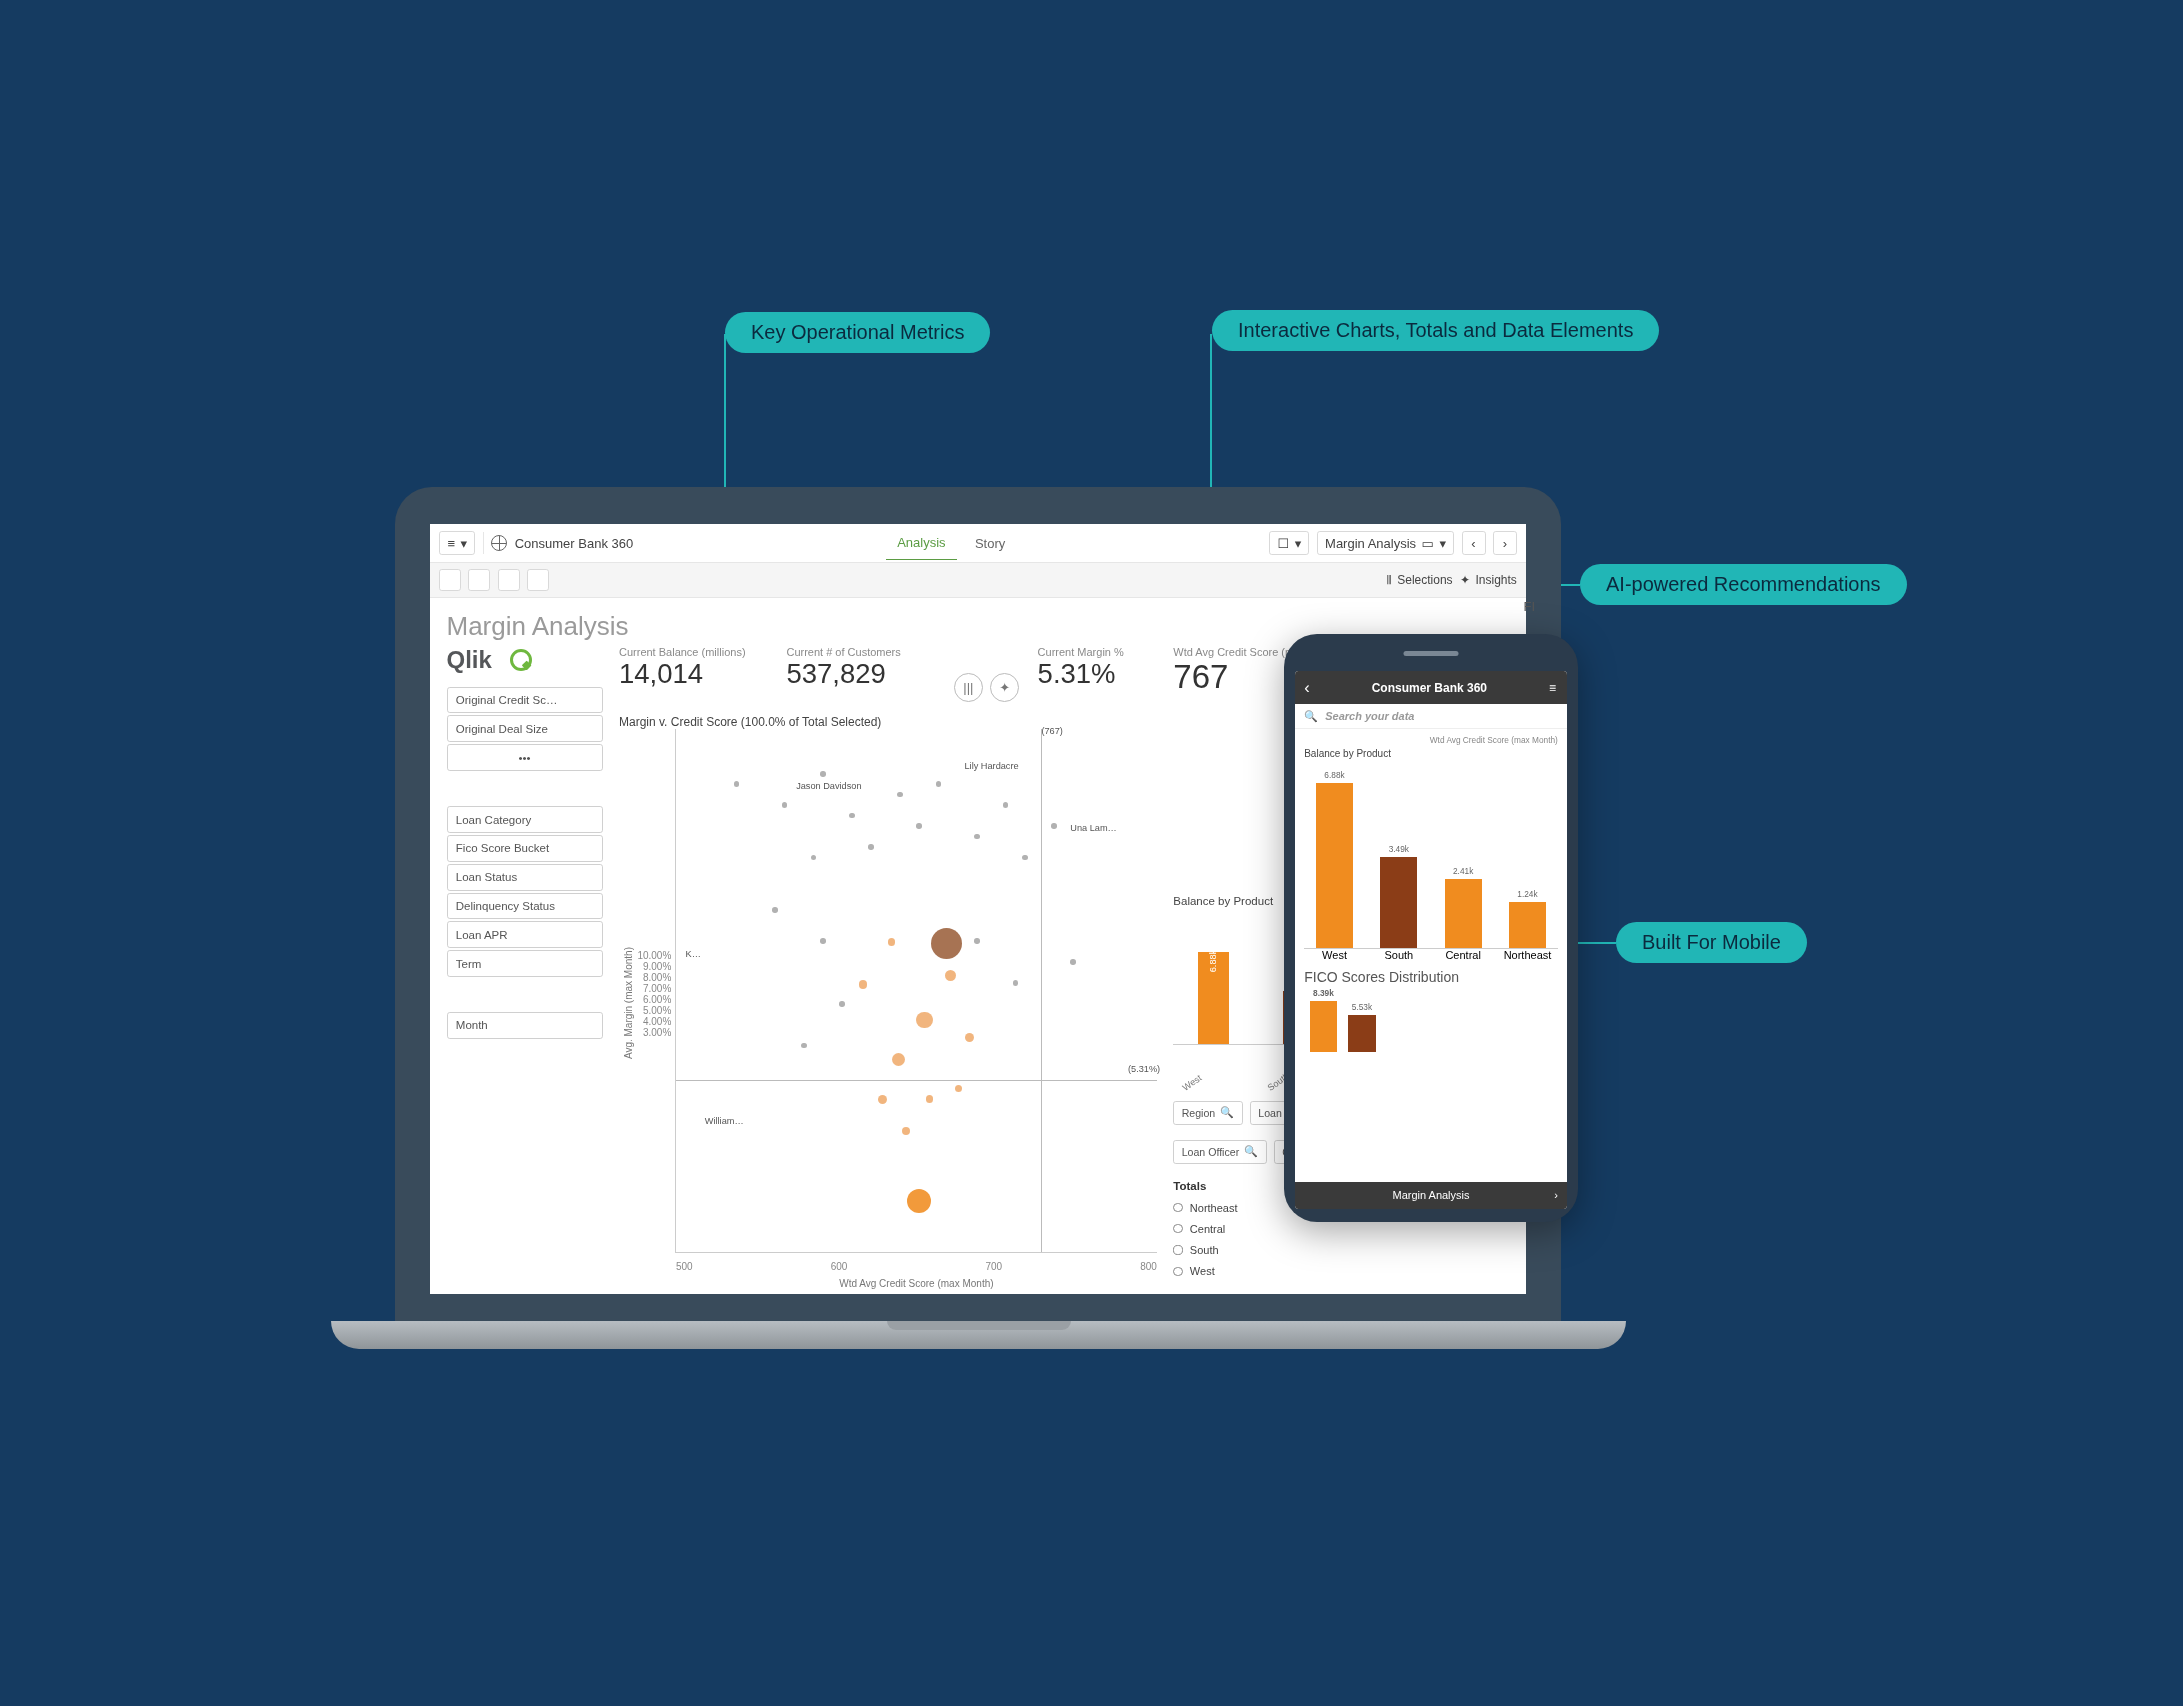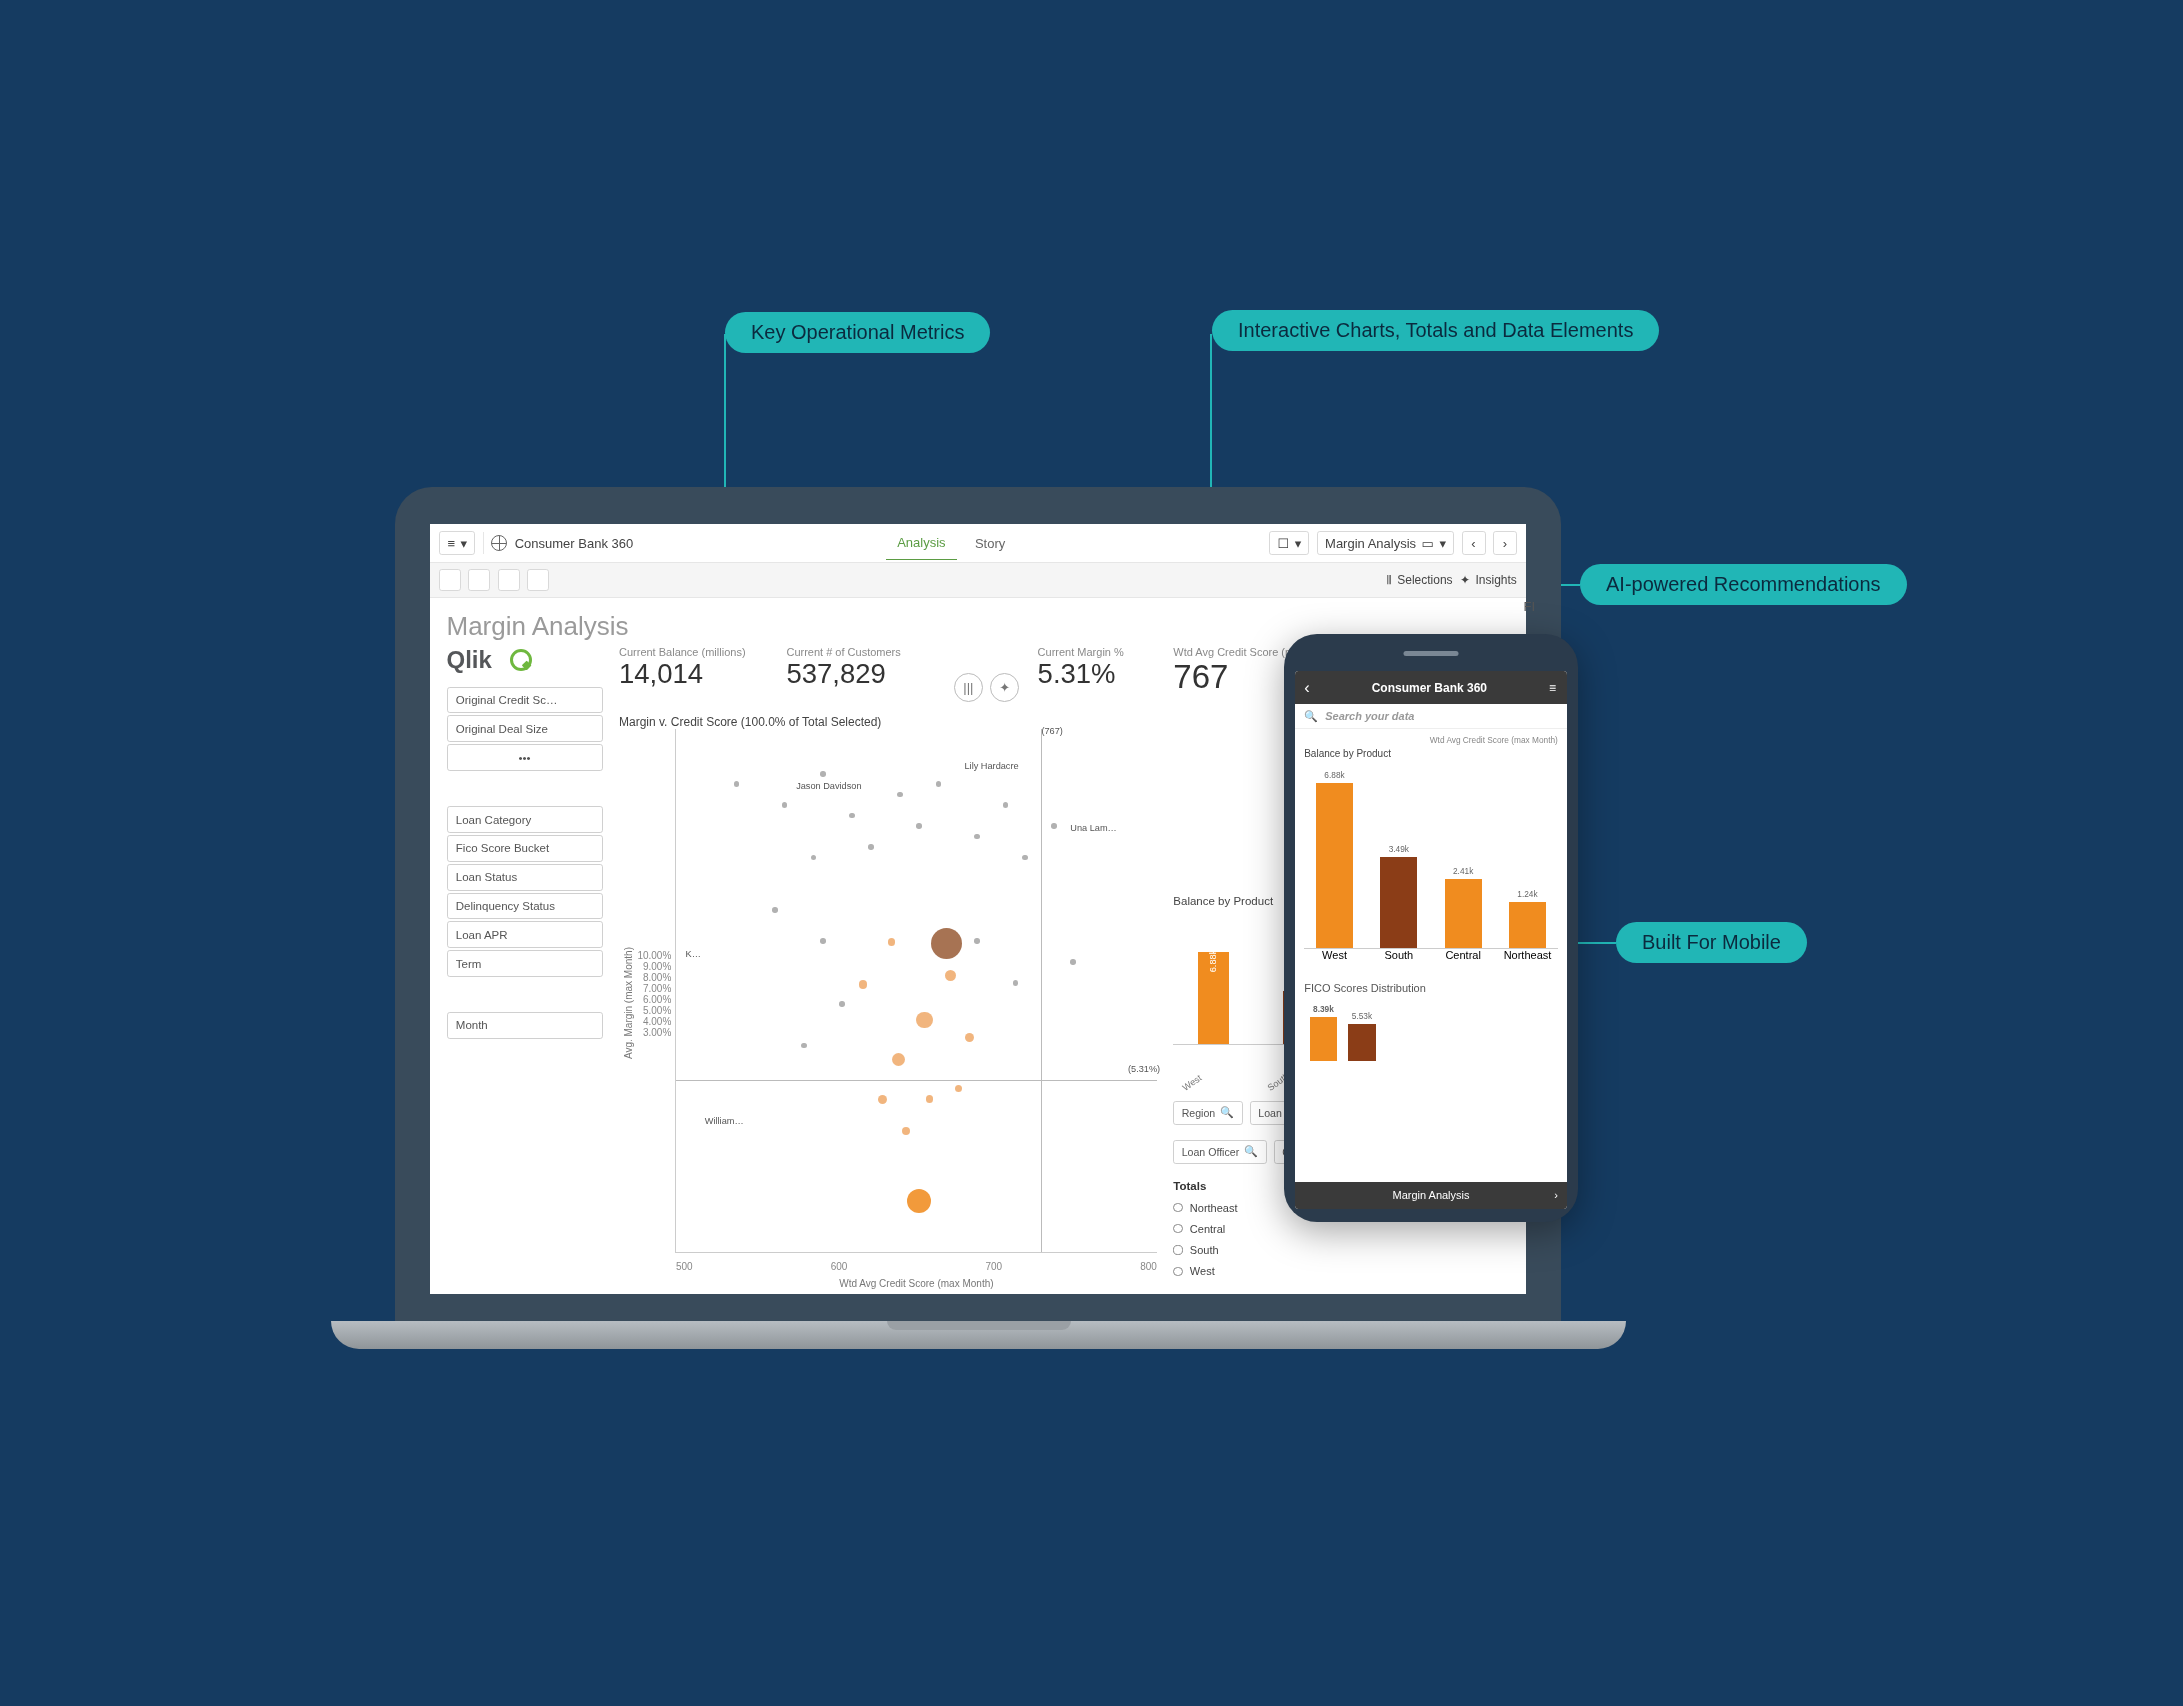--- a/index.html
+++ b/index.html
@@ -156,21 +156,21 @@
 .phone-head .menu{letter-spacing:1.8px;}
 .phone-search{display:flex;align-items:center;gap:7.3px;padding:5.5px 9.2px;border-bottom:0.9px solid #eee;color:#999;}
 .phone-body{flex:1;overflow:hidden;padding:5.5px 9.2px;display:flex;flex-direction:column;}
 .phone-small{font-size:8.3px;color:#888;text-align:right;}
 .phone-barchart{height:184px;border-bottom:0.9px solid #ccc;display:flex;align-items:flex-end;gap:14.7px;padding:0 5.5px;margin-top:5.5px;}
 .phone-bar{flex:1;display:flex;flex-direction:column;align-items:center;}
 .phone-bar .b{width:37px;position:relative;}
 .phone-bar .b.orange{background:#f08c1f;}
 .phone-bar .b.darkred{background:#8b3d17;}
 .phone-bar .v{position:absolute;top:-13px;left:50%;transform:translateX(-50%);font-size:8.3px;color:#666;}
-.phone-subttl{font-size:11px;color:#555;margin-top:21px;}
+.phone-subttl{font-size:14px;color:#555;margin-top:8px;}
 .phone-short{height:64px;display:flex;align-items:flex-end;gap:11px;padding:0 5.5px;margin-top:3.7px;}
 .phone-foot{background:#3a3a3a;color:#fff;font-size:11px;height:27.5px;display:flex;align-items:center;justify-content:center;position:relative;}
 .phone-foot::after{content:"›";position:absolute;right:9.2px;}
 
 </style>
 </head>
 <body>
 
 <div class="callout" style="left:725px;top:312px;">Key Operational Metrics</div>
 <div class="connector" style="left:724px;top:334px;height:303px;"></div>
@@ -479,21 +479,21 @@
         </div>
       <div style="display:flex;gap:14.7px;padding:0 5.5px;" id="phone-cats">
           <div class="c" style="flex: 1 1 0%; text-align: center;">West</div>
           <div class="c" style="flex: 1 1 0%; text-align: center;">South</div>
           <div class="c" style="flex: 1 1 0%; text-align: center;">Central</div>
           <div class="c" style="flex: 1 1 0%; text-align: center;">Northeast</div>
         </div>
       <div class="phone-subttl">FICO Scores Distribution</div>
       <div class="phone-short" id="phone-fico">
           <div class="phone-bar" style="flex: 0 0 auto;">
-            <div class="b orange" style="width: 27.5px; height: 44px; font-weight: bold;">
+            <div class="b orange" style="width: 27.5px; height: 51px; font-weight: bold;">
               <span class="v">8.39k</span>
             </div>
           </div>
           <div class="phone-bar" style="flex: 0 0 auto;">
             <div class="b darkred" style="width: 27.5px; height: 37px;">
               <span class="v">5.53k</span>
             </div>
           </div>
         </div>
     </div>

